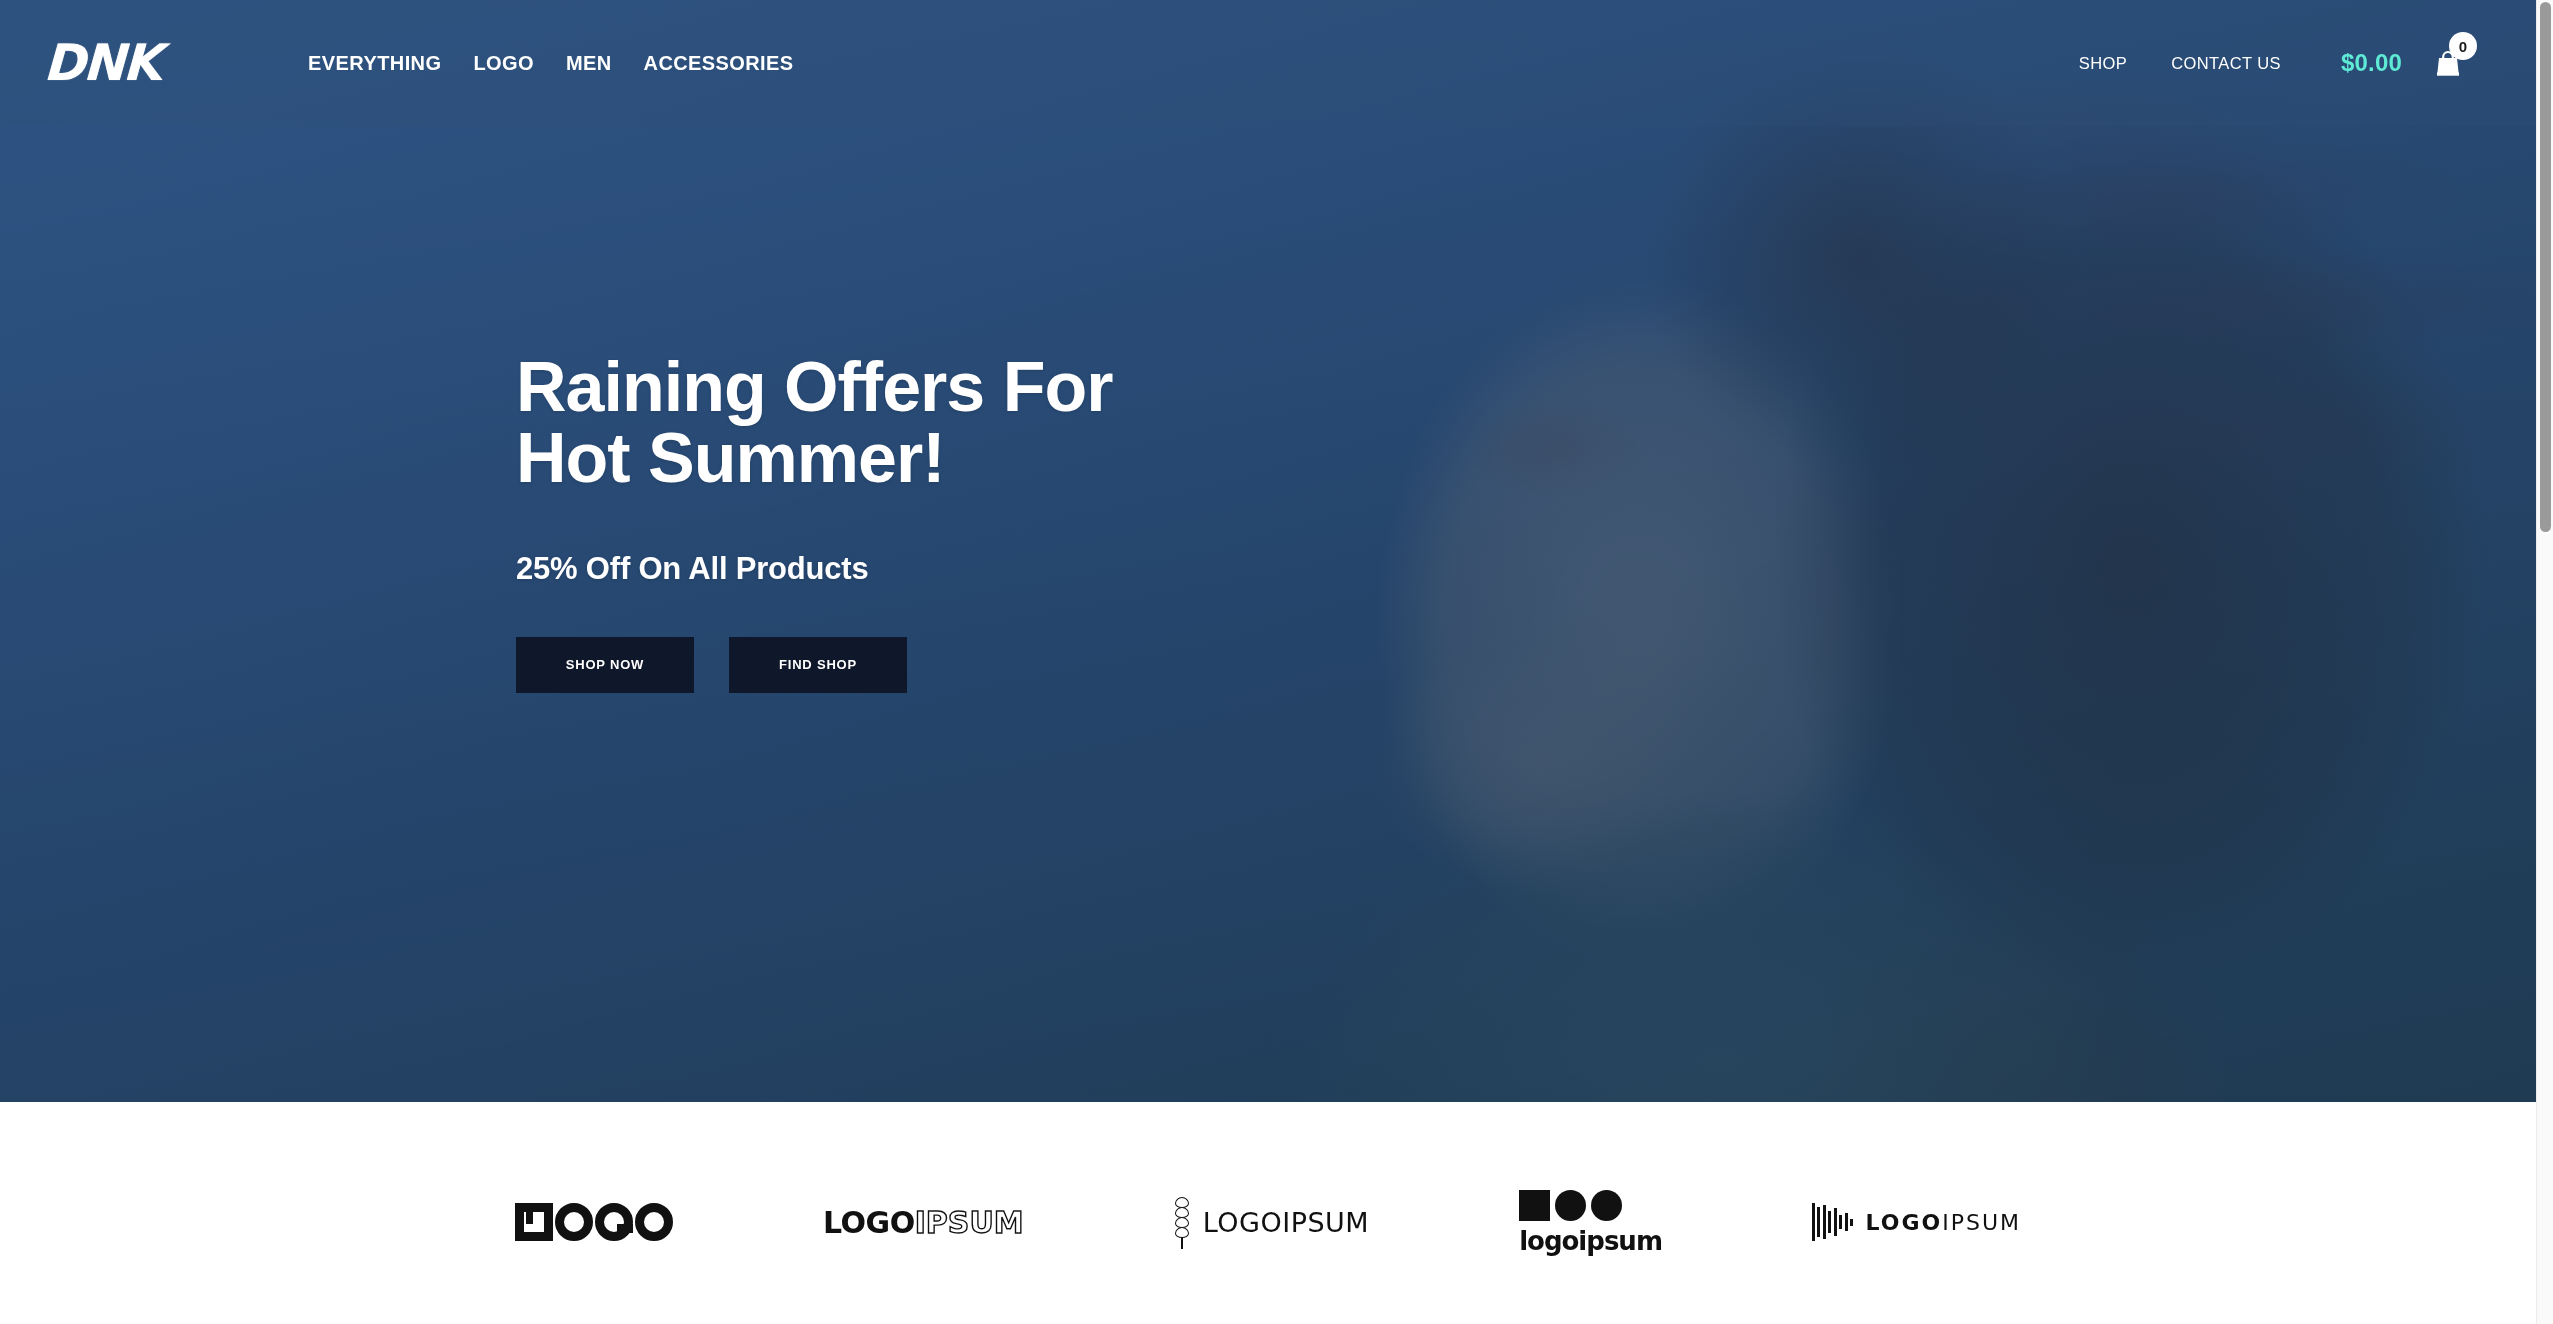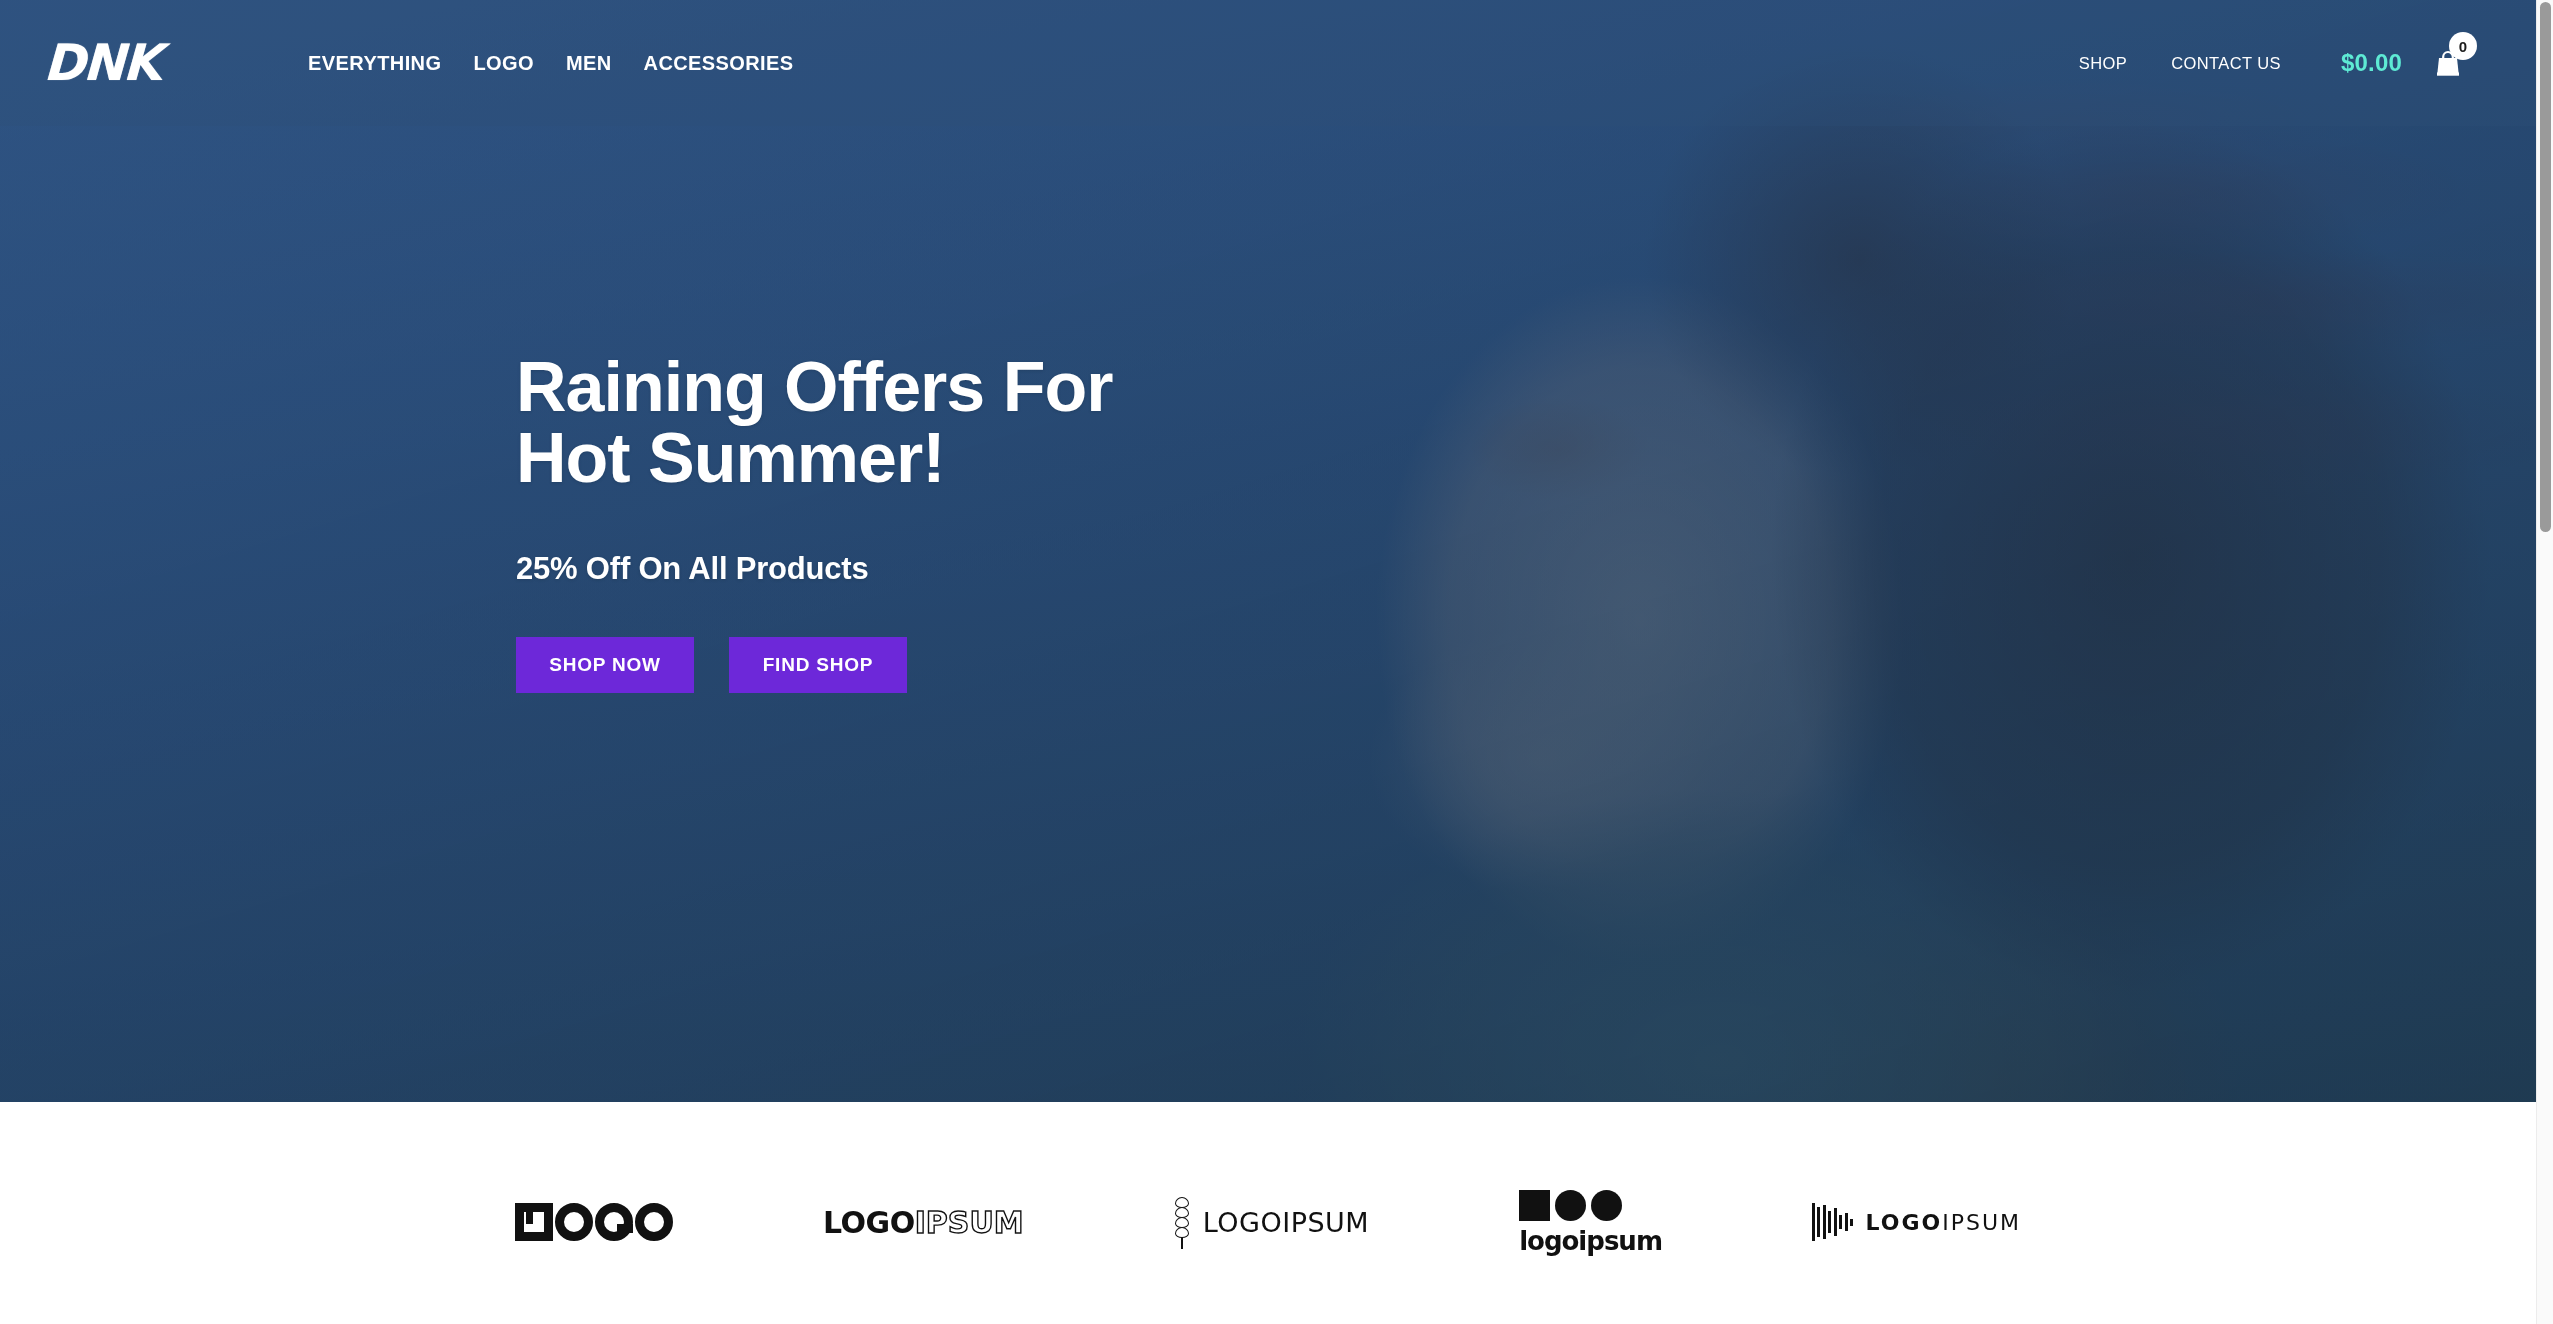--- a/index.html
+++ b/index.html
@@ -202,24 +202,24 @@
     letter-spacing: -.2px;
     text-shadow: 0 1px 3px rgba(20,40,60,.25);
   }
   .hero-buttons {
     margin-top: 50px;
     display: flex;
     gap: 35px;
   }
   .btn {
     border: 0;
-    background: #6d28d9;
+    background: #0f172a;
     color: #ffffff;
     font-family: "Liberation Sans", sans-serif;
-    font-size: 19px;
+    font-size: 13px;
     font-weight: 700;
     letter-spacing: .8px;
     height: 56px;
     display: inline-flex;
     align-items: center;
     justify-content: center;
     cursor: pointer;
   }
   .btn-shop { width: 178px; }
   .btn-find { width: 178px; }

